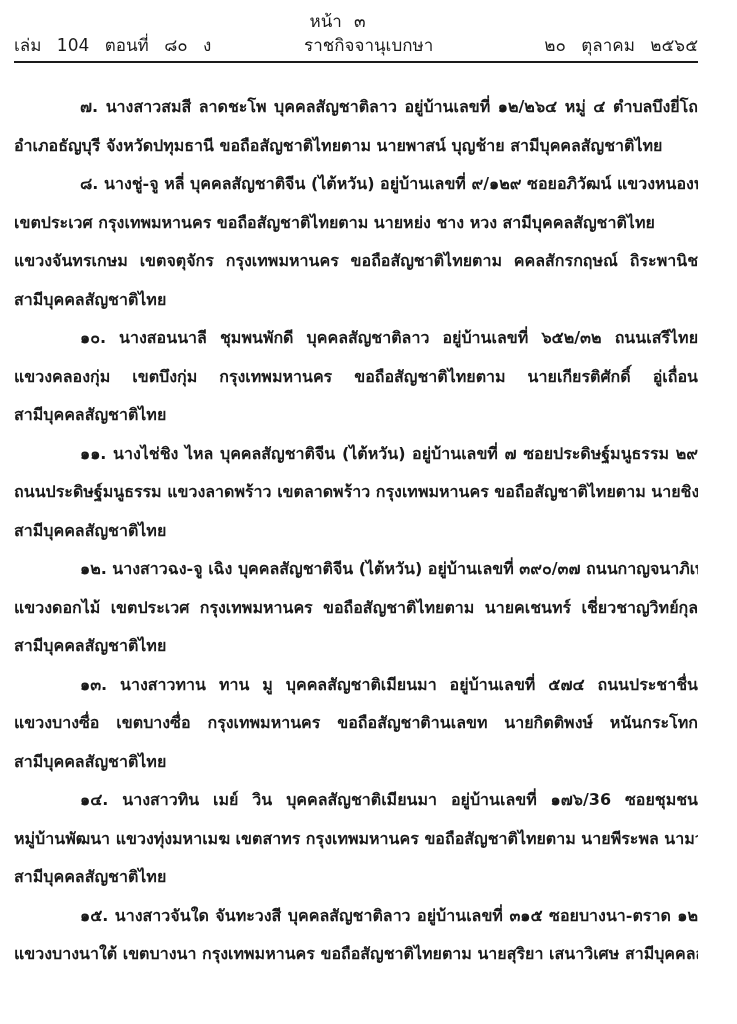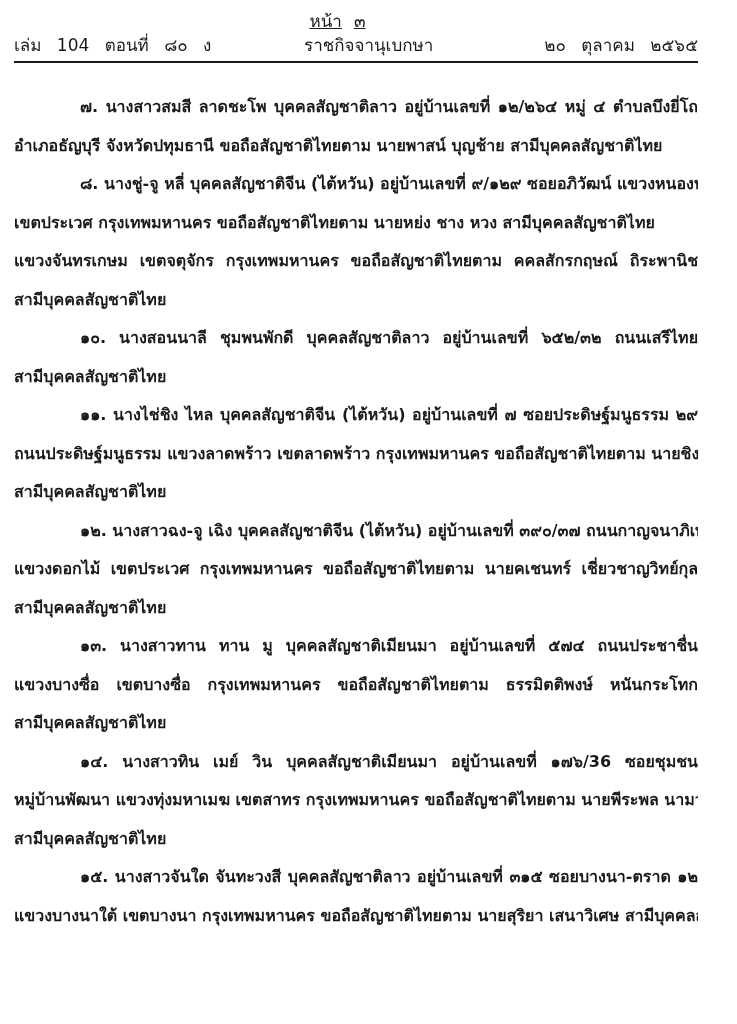--- a/index.html
+++ b/index.html
@@ -3,21 +3,21 @@
 <meta charset="utf-8">
 <style>
   html, body { margin: 0; padding: 0; background: #ffffff; }
   body {
     width: 737px; height: 1024px; overflow: hidden; position: relative;
     font-family: "DejaVu Sans", "Liberation Sans", sans-serif;
     color: #1a1a1a;
   }
   .page-number {
     position: absolute; top: 10px; left: 0; width: 675px;
-    text-align: center; font-size: 17px; line-height: 22px; text-decoration: underline;
+    text-align: center; font-size: 17px; line-height: 22px;
   }
   .page-number span { margin: 0 6px; }
   .running-header {
     position: absolute; top: 34px; left: 14px; width: 684px; height: 24px;
     font-size: 17px; line-height: 22px;
   }
   .running-header .left { position: absolute; left: 0; top: 0; white-space: nowrap; word-spacing: 10px; }
   .running-header .center { position: absolute; left: 290px; top: 0; white-space: nowrap; text-align: right; }
   .running-header .right { position: absolute; right: 0; top: 0; white-space: nowrap; word-spacing: 10px; }
   .rule {
@@ -65,32 +65,33 @@
   <div class="line first"><span>๗.</span> <span>นางสาวสมสี ลาดชะโพ บุคคลสัญชาติลาว อยู่บ้านเลขที่ ๑๒/๒๖๔ หมู่ ๔ ตำบลบึงยี่โถ</span></div>
   <div class="line last">อำเภอธัญบุรี จังหวัดปทุมธานี ขอถือสัญชาติไทยตาม นายพาสน์ บุญช้าย สามีบุคคลสัญชาติไทย</div>
 
   <div class="line first"><span>๘.</span> <span>นางชู่-จู หลี่ บุคคลสัญชาติจีน (ไต้หวัน) อยู่บ้านเลขที่ ๙/๑๒๙ ซอยอภิวัฒน์ แขวงหนองบอน</span></div>
   <div class="line last">เขตประเวศ กรุงเทพมหานคร ขอถือสัญชาติไทยตาม นายหย่ง ชาง หวง สามีบุคคลสัญชาติไทย</div>
 
   <div class="line">แขวงจันทรเกษม เขตจตุจักร กรุงเทพมหานคร ขอถือสัญชาติไทยตาม คคลสักรกฤษณ์ ถิระพานิช</div>
   <div class="line last">สามีบุคคลสัญชาติไทย</div>
 
   <div class="line first"><span>๑๐.</span> <span>นางสอนนาลี ชุมพนพักดี บุคคลสัญชาติลาว อยู่บ้านเลขที่ ๖๕๒/๓๒ ถนนเสรีไทย</span></div>
+  <div class="line">แขวงคลองกุ่ม เขตบึงกุ่ม กรุงเทพมหานคร ขอถือสัญชาติไทยตาม นายเกียรติศักดิ์ อู่เถื่อน</div>
   <div class="line last">สามีบุคคลสัญชาติไทย</div>
 
   <div class="line first"><span>๑๑.</span> <span>นางไช่ชิง ไหล บุคคลสัญชาติจีน (ไต้หวัน) อยู่บ้านเลขที่ ๗ ซอยประดิษฐ์มนูธรรม ๒๙</span></div>
   <div class="line">ถนนประดิษฐ์มนูธรรม แขวงลาดพร้าว เขตลาดพร้าว กรุงเทพมหานคร ขอถือสัญชาติไทยตาม นายชิงเฉิน เฉิน</div>
   <div class="line last">สามีบุคคลสัญชาติไทย</div>
 
   <div class="line first"><span>๑๒.</span> <span>นางสาวฉง-จู เฉิง บุคคลสัญชาติจีน (ไต้หวัน) อยู่บ้านเลขที่ ๓๙๐/๓๗ ถนนกาญจนาภิเษก</span></div>
   <div class="line">แขวงดอกไม้ เขตประเวศ กรุงเทพมหานคร ขอถือสัญชาติไทยตาม นายคเชนทร์ เชี่ยวชาญวิทย์กุล</div>
   <div class="line last">สามีบุคคลสัญชาติไทย</div>
 
   <div class="line first"><span>๑๓.</span> <span>นางสาวทาน ทาน มู บุคคลสัญชาติเมียนมา อยู่บ้านเลขที่ ๕๗๔ ถนนประชาชื่น</span></div>
-  <div class="line">แขวงบางซื่อ เขตบางซื่อ กรุงเทพมหานคร ขอถือสัญชาติไทยตาม ธรรมิตติพงษ์ หนันกระโทก</div>
+  <div class="line">แขวงบางซื่อ เขตบางซื่อ กรุงเทพมหานคร ขอถือสัญชาติานเลขท นายกิตติพงษ์ หนันกระโทก</div>
   <div class="line last">สามีบุคคลสัญชาติไทย</div>
 
   <div class="line first"><span>๑๔.</span> <span>นางสาวทิน เมย์ วิน บุคคลสัญชาติเมียนมา อยู่บ้านเลขที่ ๑๗๖/36 ซอยชุมชน</span></div>
   <div class="line">หมู่บ้านพัฒนา แขวงทุ่งมหาเมฆ เขตสาทร กรุงเทพมหานคร ขอถือสัญชาติไทยตาม นายพีระพล นามวงษ์ษา</div>
   <div class="line last">สามีบุคคลสัญชาติไทย</div>
 
   <div class="line first"><span>๑๕.</span> <span>นางสาวจันใด จันทะวงสี บุคคลสัญชาติลาว อยู่บ้านเลขที่ ๓๑๕ ซอยบางนา-ตราด ๑๒</span></div>
   <div class="line">แขวงบางนาใต้ เขตบางนา กรุงเทพมหานคร ขอถือสัญชาติไทยตาม นายสุริยา เสนาวิเศษ สามีบุคคลสัญชาติไทย</div>
 
 </div>

